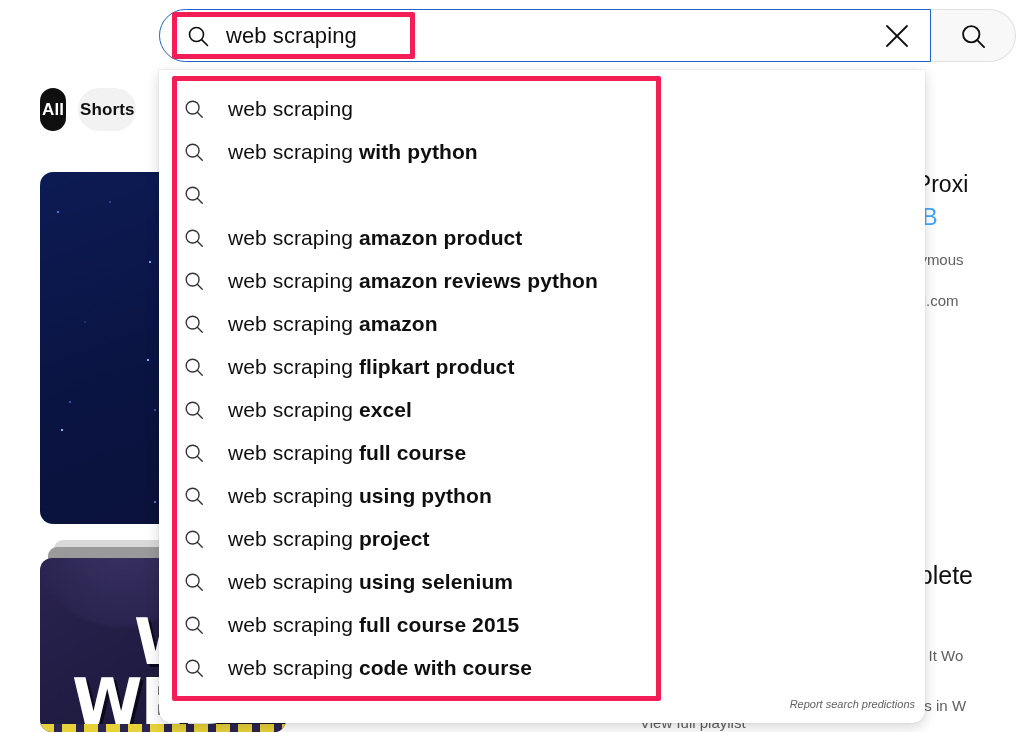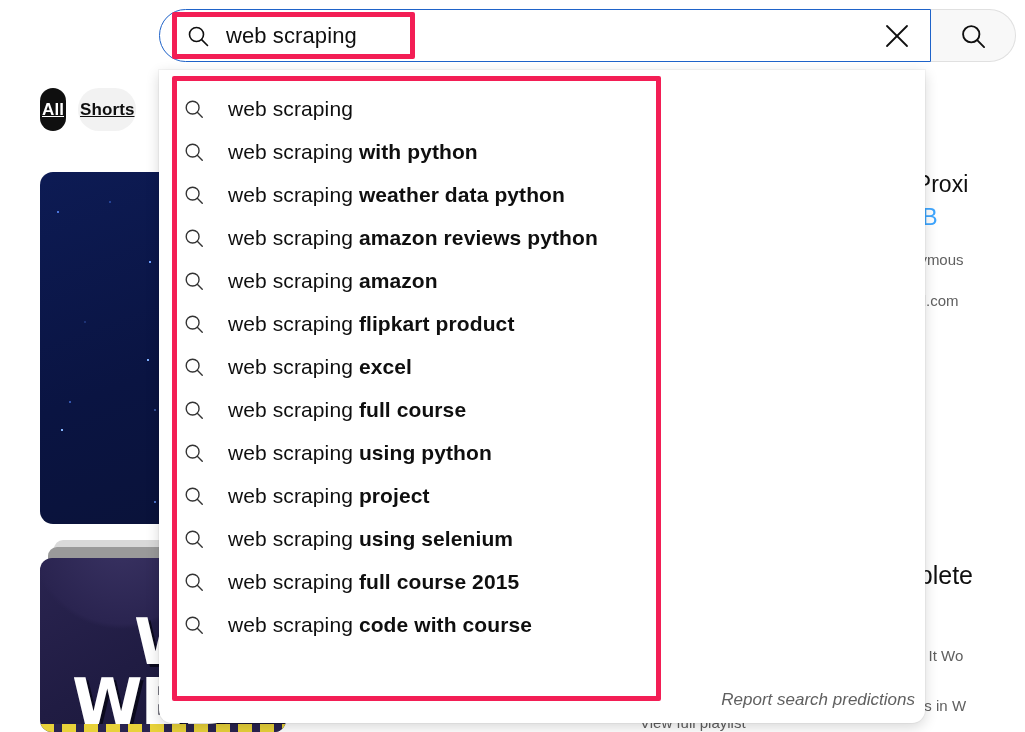--- a/index.html
+++ b/index.html
@@ -37,21 +37,20 @@
     height: 43px;
     padding: 0 2px;
     border-radius: 21px;
     display: flex;
     align-items: center;
     justify-content: center;
     font-size: 17px;
     font-weight: bold;
     letter-spacing: .1px;
     white-space: nowrap;
-    text-decoration: underline;
   }
   .chip.active { background: #0f0f0f; color: #ffffff; }
   .chip.idle   { background: #f2f2f2; color: #0f0f0f; }
 
   
   .thumb-a {
     position: absolute;
     left: 40px;
     top: 172px;
     width: 246px;
@@ -315,21 +314,21 @@
   .report-row {
     position: absolute;
     left: 0;
     bottom: 13px;
     width: 100%;
     padding-right: 10px;
     display: flex;
     justify-content: flex-end;
   }
   .report-link {
-    font-size: 17px;
+    font-size: 11px;
     font-style: italic;
     color: #606060;
     cursor: pointer;
     white-space: nowrap;
   }
 
   
 
   .annot {
     position: absolute;
@@ -424,21 +423,27 @@
             <circle cx="10.5" cy="10.5" r="7" fill="none" stroke="#333" stroke-width="1.5"></circle>
             <line x1="15.6" y1="15.6" x2="21" y2="21" stroke="#333" stroke-width="1.5" stroke-linecap="round"></line>
           </svg>
           <span class="suggest-text"><span>web scraping </span><b>with python</b></span>
         </div>
         <div class="suggest-item">
           <svg class="suggest-icon" viewBox="0 0 24 24">
             <circle cx="10.5" cy="10.5" r="7" fill="none" stroke="#333" stroke-width="1.5"></circle>
             <line x1="15.6" y1="15.6" x2="21" y2="21" stroke="#333" stroke-width="1.5" stroke-linecap="round"></line>
           </svg>
-          <span class="suggest-text"><span>web scraping </span><b>weather data python</b></span>
+        </div>
+        <div class="suggest-item">
+          <svg class="suggest-icon" viewBox="0 0 24 24">
+            <circle cx="10.5" cy="10.5" r="7" fill="none" stroke="#333" stroke-width="1.5"></circle>
+            <line x1="15.6" y1="15.6" x2="21" y2="21" stroke="#333" stroke-width="1.5" stroke-linecap="round"></line>
+          </svg>
+          <span class="suggest-text"><span>web scraping </span><b>amazon product</b></span>
         </div>
         <div class="suggest-item">
           <svg class="suggest-icon" viewBox="0 0 24 24">
             <circle cx="10.5" cy="10.5" r="7" fill="none" stroke="#333" stroke-width="1.5"></circle>
             <line x1="15.6" y1="15.6" x2="21" y2="21" stroke="#333" stroke-width="1.5" stroke-linecap="round"></line>
           </svg>
           <span class="suggest-text"><span>web scraping </span><b>amazon reviews python</b></span>
         </div>
         <div class="suggest-item">
           <svg class="suggest-icon" viewBox="0 0 24 24">

